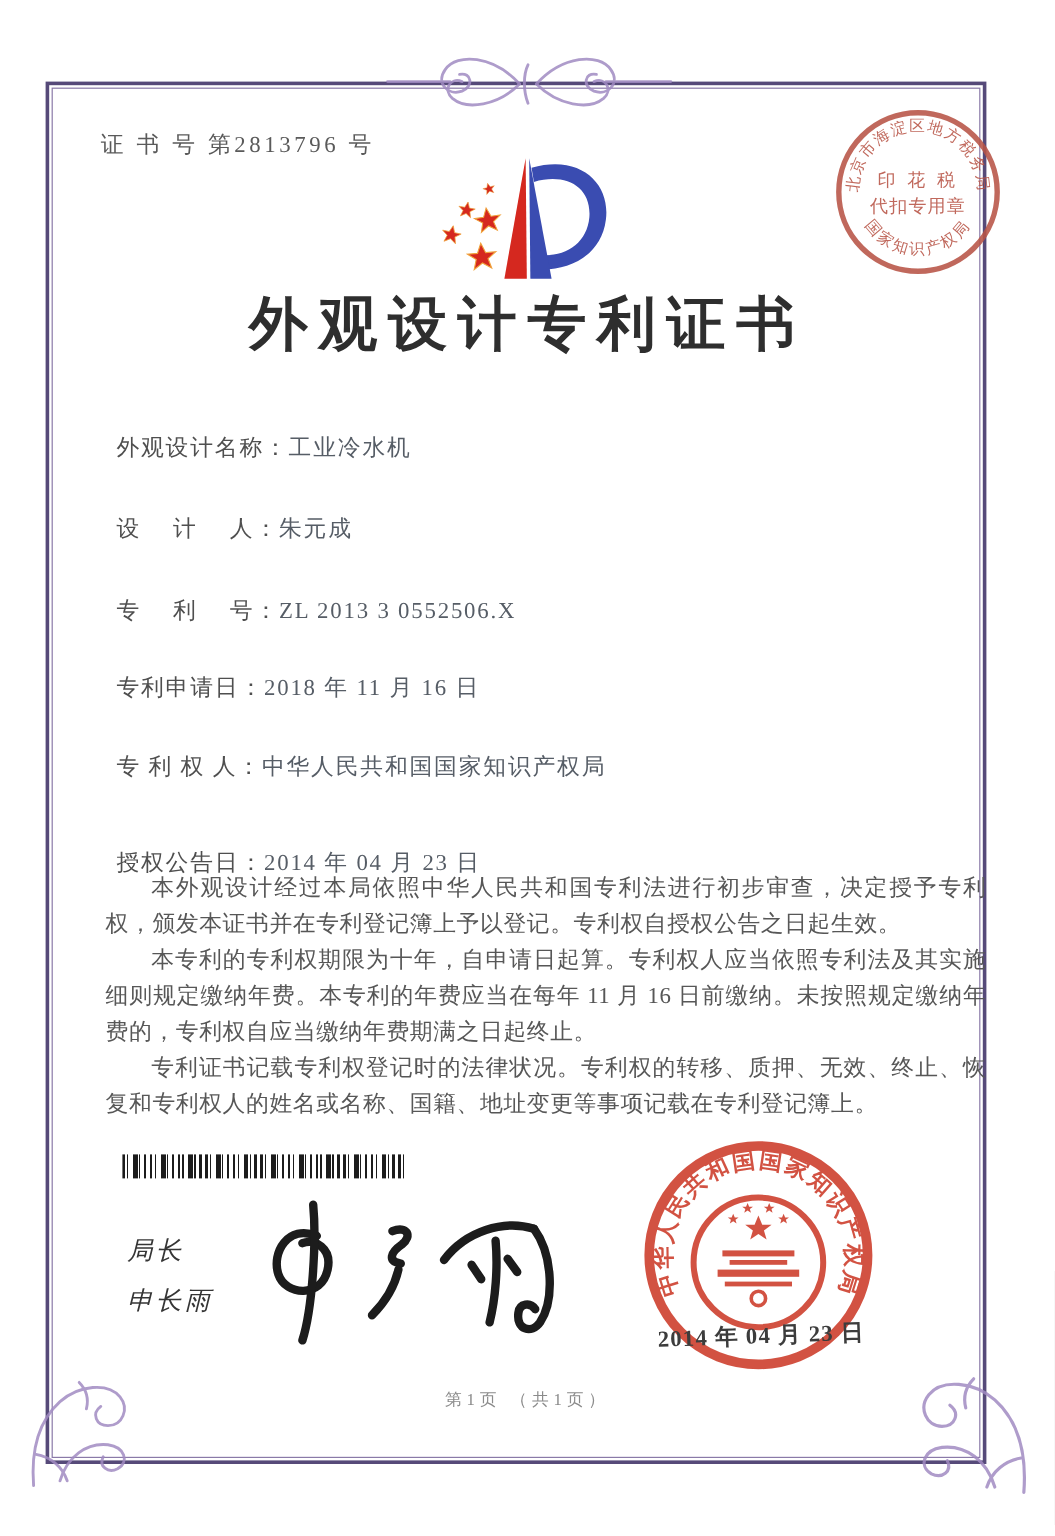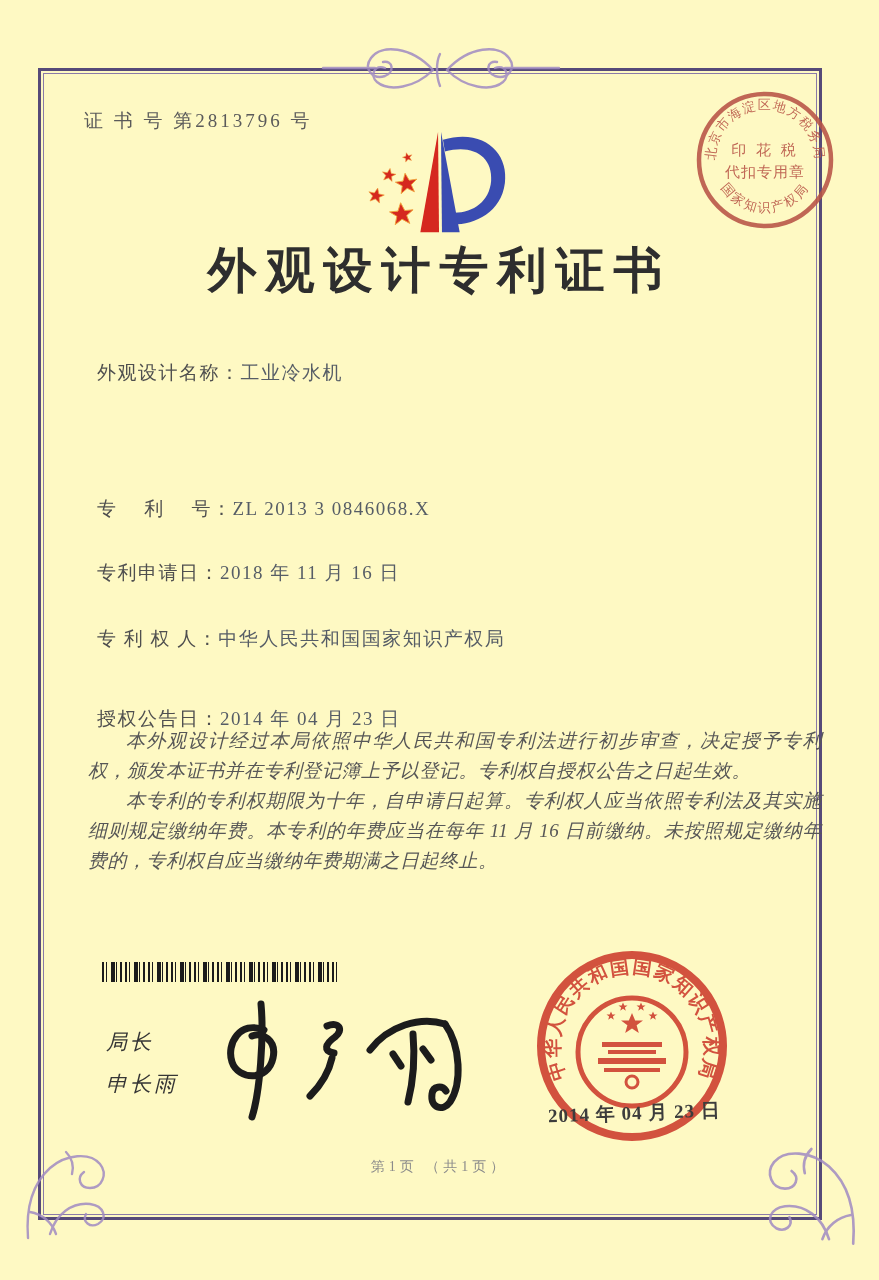--- a/index.html
+++ b/index.html
@@ -1,18 +1,18 @@
 <!DOCTYPE html>
 <html><head>
 <meta charset="utf-8">
 <style>
   html,body{margin:0;padding:0;background:#e8e8e8;}
   .page{
     position:relative;width:879px;height:1280px;margin:0 auto;
-    background:#fef9c3;overflow:hidden;
+    background:#ffffff;overflow:hidden;
     font-family:"Liberation Serif","DejaVu Serif",serif;
     color:#4f4f4f;
   }
   
   .frame{
     position:absolute;left:38px;top:68px;width:784px;height:1152px;
     border:3px solid #564a79;box-sizing:border-box;
   }
   .frame::before{
     content:"";position:absolute;left:2px;top:2px;right:2px;bottom:2px;
@@ -28,21 +28,21 @@
   .title{
     position:absolute;left:0;top:238px;width:100%;text-align:center;
     font-size:49px;font-weight:600;letter-spacing:9px;color:#2e2e2e;
   }
   .field{
     position:absolute;left:97px;font-size:19px;letter-spacing:1.5px;color:#4f4f4f;white-space:nowrap;
   }
   .field .val{color:#565d66;}
   .paras{
     position:absolute;left:88px;top:726px;width:734px;
-    font-size:19px;line-height:30px;letter-spacing:.5px;color:#575757;text-align:justify;font-style:italic;
+    font-size:19px;line-height:30px;letter-spacing:.5px;color:#575757;text-align:justify;
   }
   .paras p{margin:0;text-indent:2em;}
   .barcode{
     position:absolute;left:102px;top:962px;width:238px;height:20px;
     background:
       repeating-linear-gradient(90deg,
         #1c1c1c 0 2px, transparent 2px 4px,
         #1c1c1c 4px 5px, transparent 5px 9px,
         #1c1c1c 9px 13px, transparent 13px 14px,
         #1c1c1c 14px 15px, transparent 15px 18px,
@@ -120,36 +120,40 @@
       <use href="#star" transform="translate(15,71) scale(0.8) rotate(12)"></use>
       <use href="#star" transform="translate(41,90) scale(1.2) rotate(-5)"></use>
     </g>
   </svg>
 
   <div class="title">外观设计专利证书</div>
 
   <div class="field" style="top:360px;text-align:right;">
     <span>外观设计名称：</span><span class="val">工业冷水机</span>
   </div>
+  <div class="field" style="top:428px;">
+    <span>设　 计　 人：</span><span class="val">朱元成</span>
+  </div>
   <div class="field" style="top:496px;">
-    <span>专　 利　 号：</span><span class="val">ZL 2013 3 0846068.X</span>
+    <span>专　 利　 号：</span><span class="val">ZL 2013 3 0552506.X</span>
   </div>
   <div class="field" style="top:560px;">
     <span>专利申请日：</span><span class="val">2018 年 11 月 16 日</span>
   </div>
   <div class="field" style="top:626px;">
     <span>专 利 权 人：</span><span class="val">中华人民共和国国家知识产权局</span>
   </div>
   <div class="field" style="top:692px;margin-top:14px;">
     <span>授权公告日：</span><span class="val">2014 年 04 月 23 日</span>
   </div>
 
   <div class="paras">
     <p>本外观设计经过本局依照中华人民共和国专利法进行初步审查，决定授予专利权，颁发本证书并在专利登记簿上予以登记。专利权自授权公告之日起生效。</p>
     <p>本专利的专利权期限为十年，自申请日起算。专利权人应当依照专利法及其实施细则规定缴纳年费。本专利的年费应当在每年 11 月 16 日前缴纳。未按照规定缴纳年费的，专利权自应当缴纳年费期满之日起终止。</p>
+    <p>专利证书记载专利权登记时的法律状况。专利权的转移、质押、无效、终止、恢复和专利权人的姓名或名称、国籍、地址变更等事项记载在专利登记簿上。</p>
   </div>
 
   <div class="barcode"></div>
 
   <div class="signer" style="top:1028px;">局长</div>
   <div class="signer" style="top:1070px;">申长雨</div>
 
   <svg class="signature" width="275" height="125" viewBox="0 0 275 125">
     <g fill="none" stroke="#1c1c1c" stroke-width="7" stroke-linecap="round" stroke-linejoin="round">
       <path d="M52,34 C28,24 14,48 20,66 C26,84 56,86 61,62 C65,44 50,36 40,40"></path>

